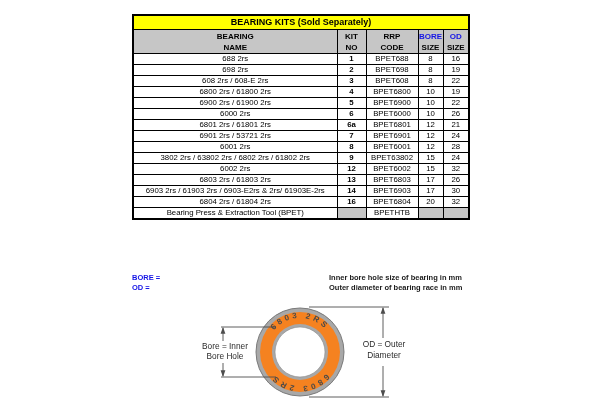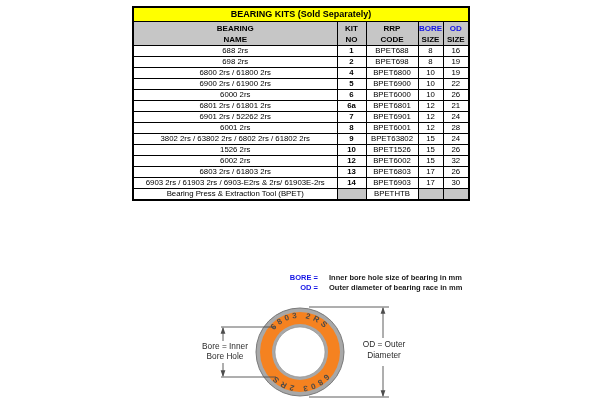--- a/index.html
+++ b/index.html
@@ -1,21 +1,21 @@
 <!DOCTYPE html>
 <html><head>
 <meta charset="utf-8">
 <style>
   html,body{margin:0;padding:0;}
   body{
     width:600px;height:408px;background:#ffffff;position:relative;
     font-family:"Liberation Sans",sans-serif;color:#000;
   }
   .kits-table{
-    position:absolute;left:132px;top:6px;width:336px;
+    position:absolute;left:132px;top:14px;width:336px;
     border-collapse:collapse;table-layout:fixed;
     border:2px solid #000;
   }
   .kits-table td,.kits-table th{
     border:1px solid #000;padding:0;text-align:center;vertical-align:middle;
     overflow:hidden;white-space:nowrap;
   }
   .title-cell{
     background:#FFFF00;font-weight:bold;font-size:9px;height:13px;line-height:13px;
   }
@@ -25,21 +25,21 @@
   .kits-table th div{line-height:11px;}
   .blue{color:#1414E6;}
   .kits-table tbody td{font-size:7.8px;height:10px;line-height:10px;}
   .kits-table tbody td.kit{font-weight:bold;}
   .kits-table tbody td.gray-cell{background:#C6C6C6;}
   .notes{
     position:absolute;left:132px;top:273px;width:336px;
     font-size:7.5px;font-weight:bold;line-height:10px;
   }
   .note-line{white-space:nowrap;}
-  .note-label{display:inline-block;width:186px;text-align:right;color:#1414E6;}
+  .note-label{display:inline-block;width:186px;text-align:left;color:#1414E6;}
   .note-text{margin-left:11px;color:#1a1a1a;}
   .diagram-svg{position:absolute;left:190px;top:296px;}
   .dim-text{font-size:8.3px;fill:#2b2b2b;}
   .ring-text{font-size:8px;font-weight:bold;fill:#4a4a4a;letter-spacing:3px;}
 </style>
 </head>
 <body>
 
 <table class="kits-table">
   <colgroup>
@@ -85,20 +85,27 @@
         <td>16</td>
       </tr>
       <tr>
         <td>698 2rs</td>
         <td class="kit">2</td>
         <td>BPET698</td>
         <td>8</td>
         <td>19</td>
       </tr>
       <tr>
+        <td>608 2rs / 608-E 2rs</td>
+        <td class="kit">3</td>
+        <td>BPET608</td>
+        <td>8</td>
+        <td>22</td>
+      </tr>
+      <tr>
         <td>6800 2rs / 61800 2rs</td>
         <td class="kit">4</td>
         <td>BPET6800</td>
         <td>10</td>
         <td>19</td>
       </tr>
       <tr>
         <td>6900 2rs / 61900 2rs</td>
         <td class="kit">5</td>
         <td>BPET6900</td>
@@ -113,67 +120,67 @@
         <td>26</td>
       </tr>
       <tr>
         <td>6801 2rs / 61801 2rs</td>
         <td class="kit">6a</td>
         <td>BPET6801</td>
         <td>12</td>
         <td>21</td>
       </tr>
       <tr>
-        <td>6901 2rs / 52262 2rs</td>
+        <td>6901 2rs / 53721 2rs</td>
         <td class="kit">7</td>
         <td>BPET6901</td>
         <td>12</td>
         <td>24</td>
       </tr>
       <tr>
         <td>6001 2rs</td>
         <td class="kit">8</td>
         <td>BPET6001</td>
         <td>12</td>
         <td>28</td>
       </tr>
       <tr>
         <td>3802 2rs / 63802 2rs / 6802 2rs / 61802 2rs</td>
         <td class="kit">9</td>
         <td>BPET63802</td>
         <td>15</td>
         <td>24</td>
       </tr>
       <tr>
-        <td>1526 2rs</td>
-        <td class="kit">10</td>
-        <td>BPET1526</td>
-        <td>15</td>
-        <td>26</td>
-      </tr>
-      <tr>
         <td>6002 2rs</td>
         <td class="kit">12</td>
         <td>BPET6002</td>
         <td>15</td>
         <td>32</td>
       </tr>
       <tr>
         <td>6803 2rs / 61803 2rs</td>
         <td class="kit">13</td>
         <td>BPET6803</td>
         <td>17</td>
         <td>26</td>
       </tr>
       <tr>
         <td>6903 2rs / 61903 2rs / 6903-E2rs &amp; 2rs/ 61903E-2rs</td>
         <td class="kit">14</td>
         <td>BPET6903</td>
         <td>17</td>
         <td>30</td>
+      </tr>
+      <tr>
+        <td>6804 2rs / 61804 2rs</td>
+        <td class="kit">16</td>
+        <td>BPET6804</td>
+        <td>20</td>
+        <td>32</td>
       </tr>
       <tr>
         <td>Bearing Press &amp; Extraction Tool (BPET)</td>
         <td class="kit gray-cell"></td>
         <td>BPETHTB</td>
         <td class="gray-cell"></td>
         <td class="gray-cell"></td>
       </tr>
     </tbody>
 </table>

